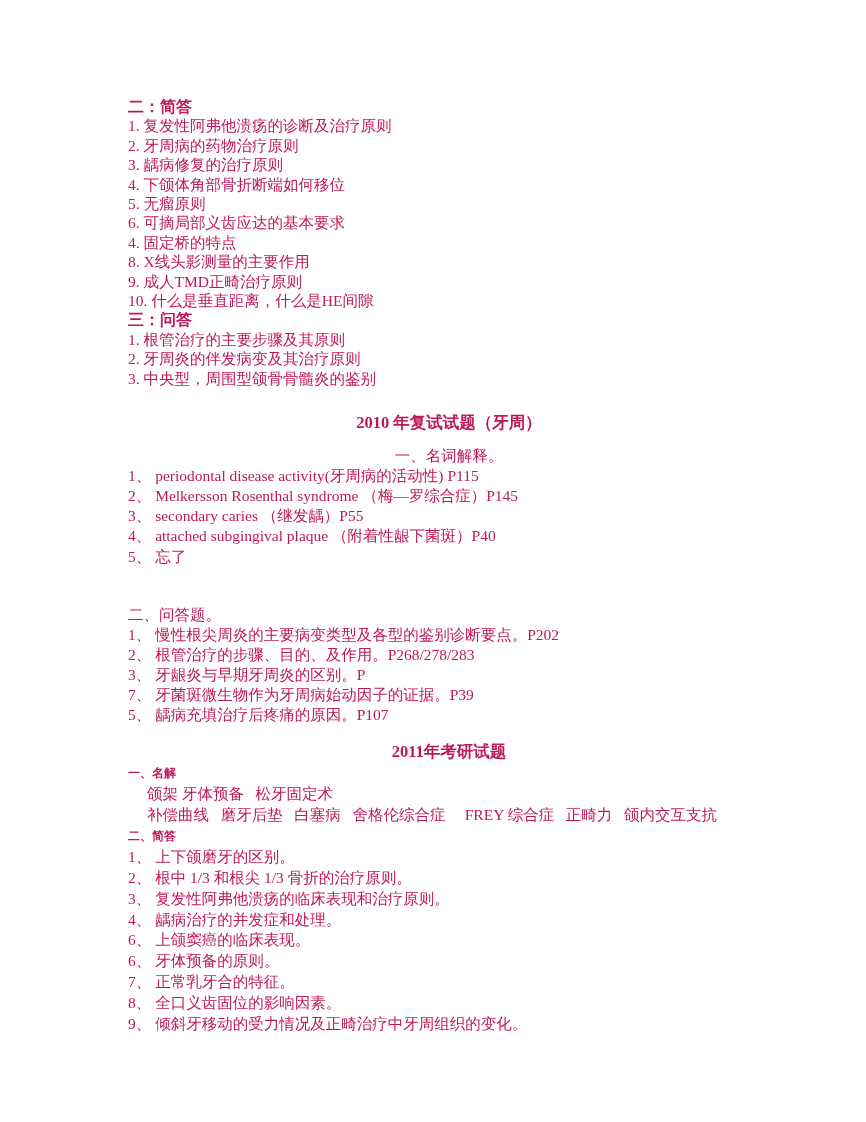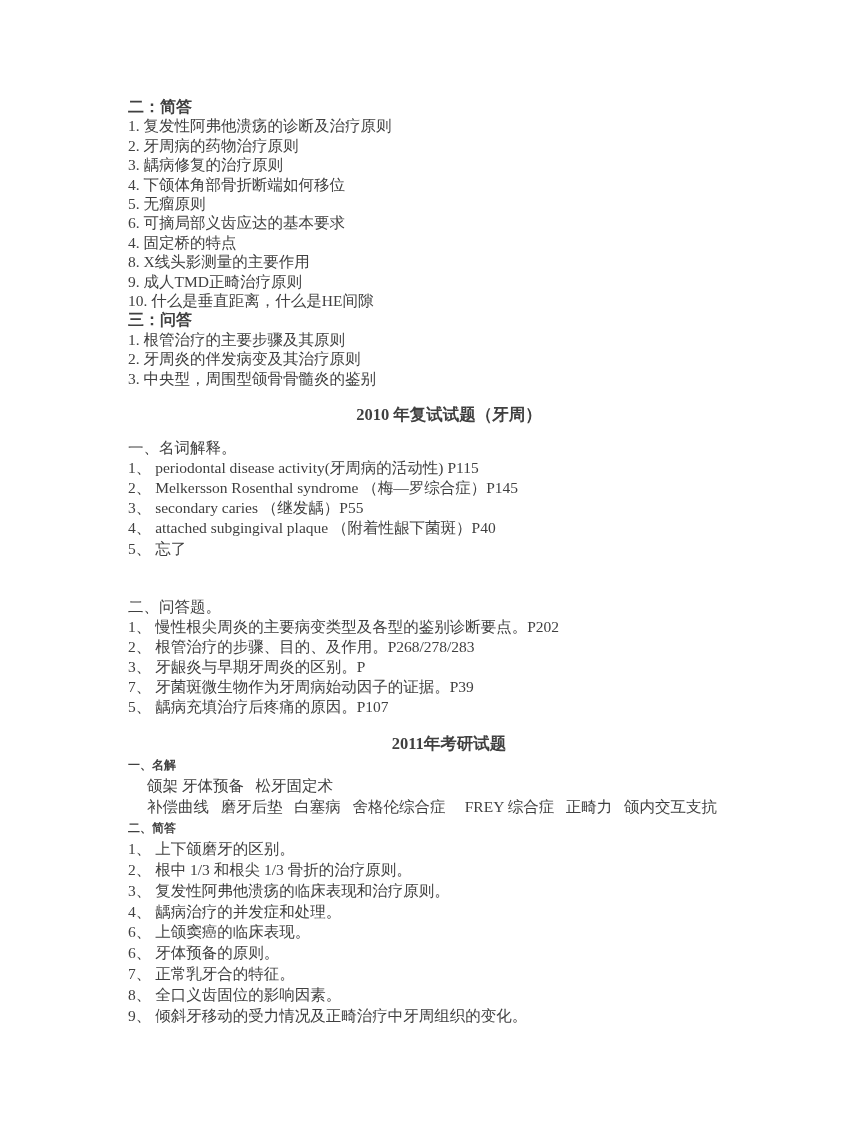--- a/index.html
+++ b/index.html
@@ -6,21 +6,21 @@
     margin: 0;
     padding: 0;
     background: #ffffff;
   }
   .page {
     position: relative;
     width: 866px;
     height: 1122px;
     box-sizing: border-box;
     background: #ffffff;
-    color: #404040;
+    color: #be185d;
     font-family: "Liberation Serif", "DejaVu Serif", serif;
     padding: 97px 96px 0 128px;
     overflow: hidden;
   }
   .line {
     white-space: pre-wrap;
   }
   
   .sec-part1 {
     font-size: 15.5px;
@@ -31,28 +31,29 @@
     font-size: 16px;
   }
   
   .exam-title {
     text-align: center;
     font-weight: bold;
     font-size: 16.5px;
     line-height: 22px;
   }
   .title-2010 {
-    margin-top: 16px;
+    margin-top: 24px;
   }
   .sec-2010 {
     font-size: 15.5px;
     line-height: 20.1px;
   }
   .sec-2010 .sub-heading {
     margin-top: 12px;
+    text-align: center;
   }
   .sec-2010 .group-gap {
     margin-top: 26px;
   }
   .gap-terms {
     height: 12px;
   }
   
   .title-2011 {
     margin-top: 16px;

